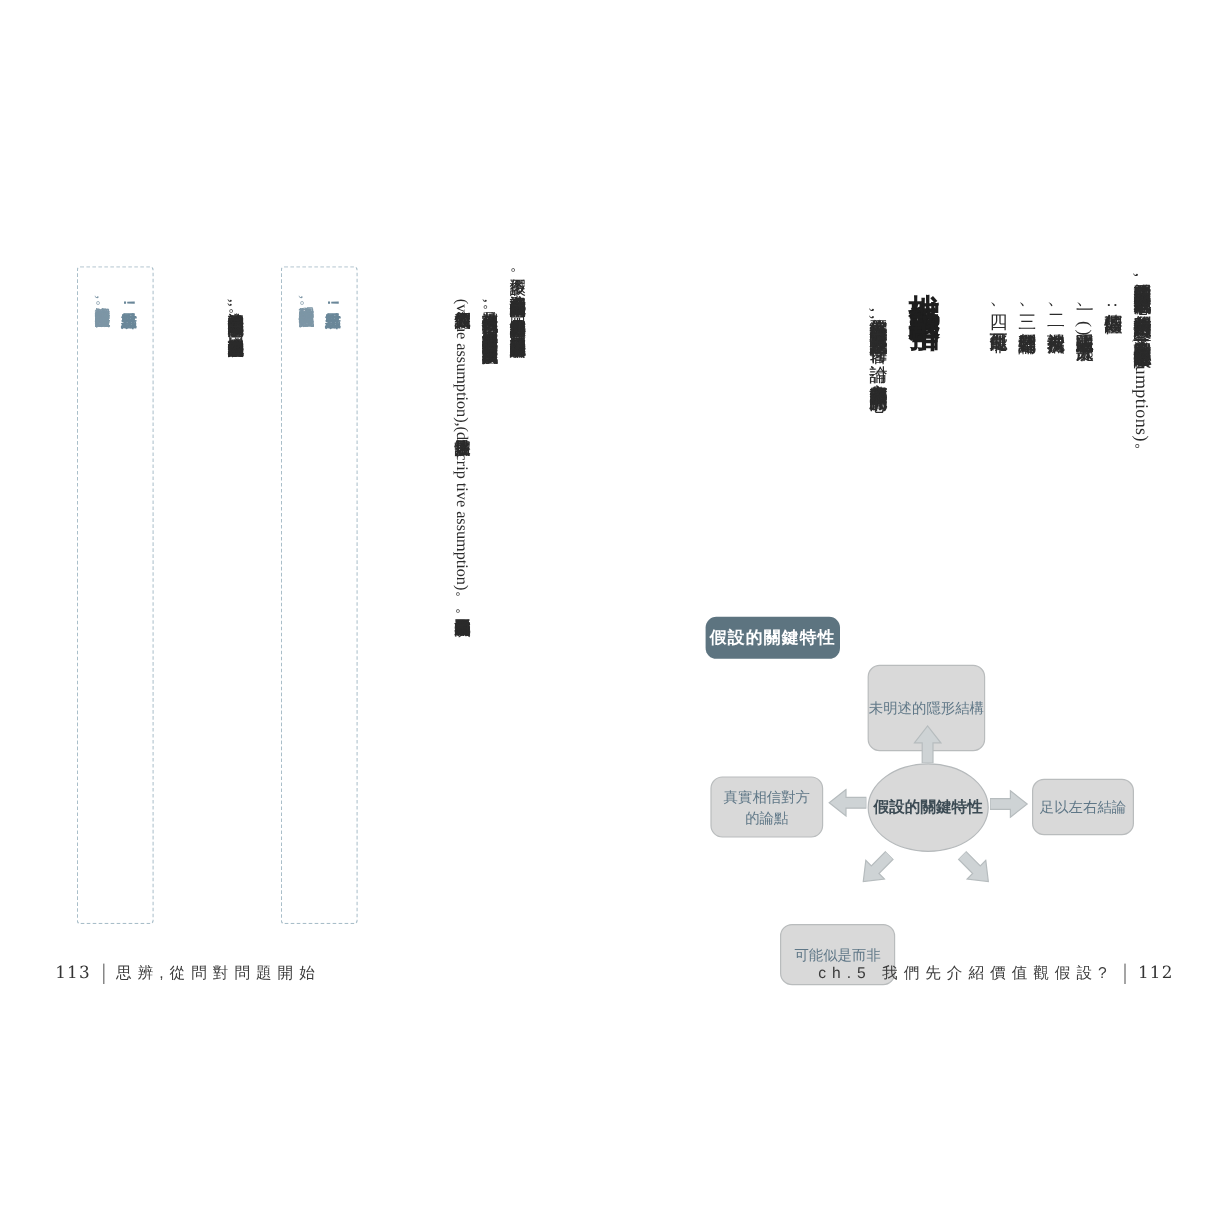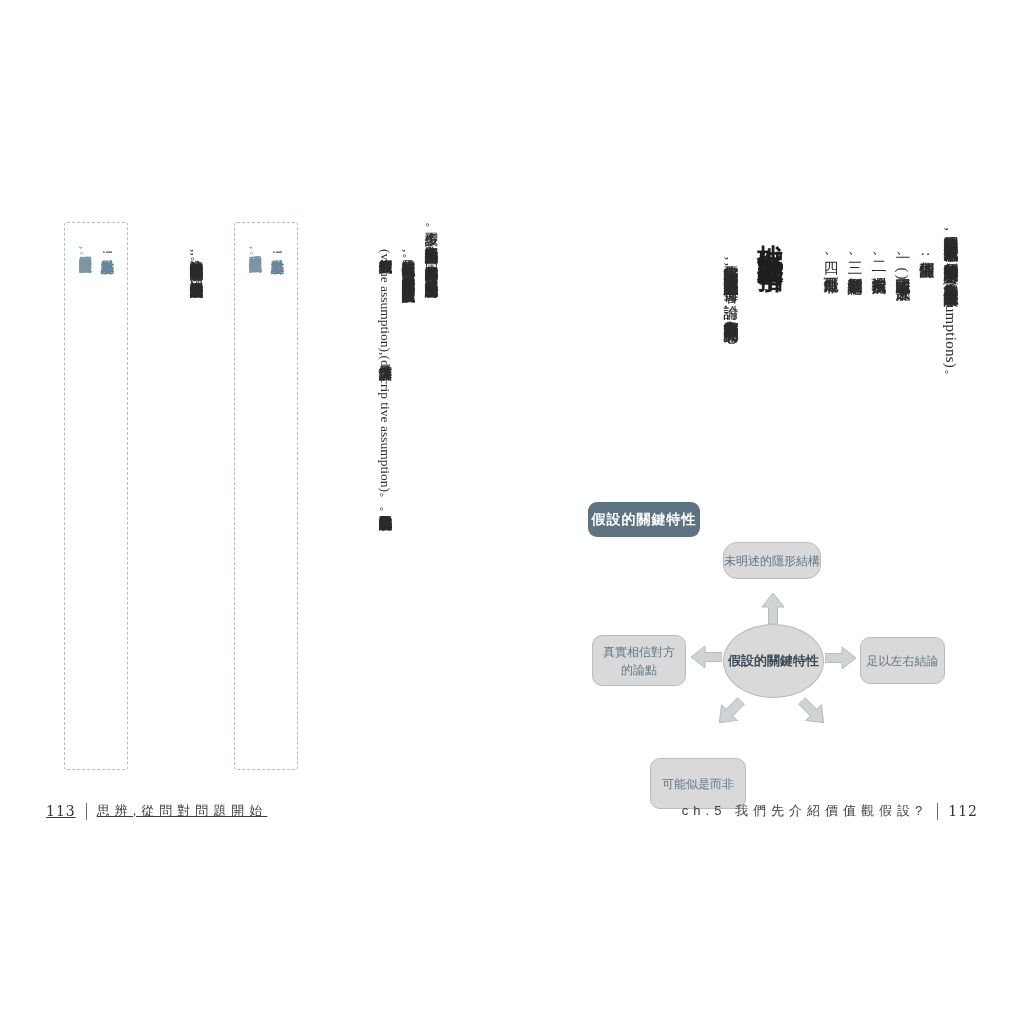--- a/index.html
+++ b/index.html
@@ -39,36 +39,36 @@
   }
   .callout .c-title{
     font-family:"Liberation Sans",sans-serif;font-weight:bold;
     color:#6a8799;text-indent:4px;margin:0;
   }
   .callout .c-body{margin:0;}
   .callout-1{right:726px;}
   .callout-2{right:896px;}
 
   
-  .diagram{position:absolute;left:585px;top:500px;width:398px;height:300px;
+  .diagram{position:absolute;left:585px;top:512px;width:398px;height:300px;
     font-family:"Liberation Sans",sans-serif;}
   .badge{
     position:absolute;left:3px;top:2px;width:112px;height:35px;
     background:#5d7480;border-radius:9px;color:#ffffff;
     font-size:14px;font-weight:bold;letter-spacing:1px;
     display:flex;align-items:center;justify-content:center;
   }
   .dbox{
     position:absolute;background:#d9d9d9;border:1px solid #b9bcbd;border-radius:10px;
     color:#5f7787;font-size:12px;line-height:1.5;text-align:center;
     display:flex;align-items:center;justify-content:center;box-sizing:border-box;
     padding:4px 6px;
   }
   .dbox.nowrap{white-space:nowrap;padding:4px 2px;}
-  .d-top{left:138px;top:42px;width:98px;height:37px;border-radius:14px;}
+  .d-top{left:138px;top:42px;width:98px;height:72px;}
   .d-left{left:7px;top:135px;width:94px;height:51px;}
   .d-right{left:275px;top:137px;width:85px;height:47px;}
   .d-bleft{left:65px;top:223px;width:96px;height:51px;margin-top:35px;}
   .d-bright{left:216px;top:220px;width:98px;height:55px;}
   .d-center{
     position:absolute;left:138px;top:124px;width:99px;height:72px;
     background:#d9d9d9;border:1px solid #b5b9bb;border-radius:50%;
     color:#3c4b54;font-size:13px;font-weight:bold;white-space:nowrap;
     display:flex;align-items:center;justify-content:center;
   }
@@ -78,21 +78,21 @@
   .a-left{left:105px;top:145px;transform:rotate(180deg);}
   .a-right{left:240px;top:146px;}
   .a-dleft{left:129px;top:200px;transform:rotate(135deg);}
   .a-dright{left:212px;top:200px;transform:rotate(45deg);}
 
   
   .footer{
     position:absolute;top:802px;display:flex;align-items:center;
     font-family:"Liberation Sans",sans-serif;color:#3c3c3c;font-size:13px;
   }
-  .footer-left{left:46px;text-decoration:underline;}
+  .footer-left{left:46px;}
   .footer-right{right:46px;}
   .pagenum{font-family:"DejaVu Serif",serif;font-size:14px;color:#333;letter-spacing:1px;}
   .rule{width:1px;height:17px;background:#6a6a6a;margin:0 10px;}
   .foot-title{letter-spacing:5px;}
 </style>
 </head>
 <body>
 
 <div class="spread">
 

